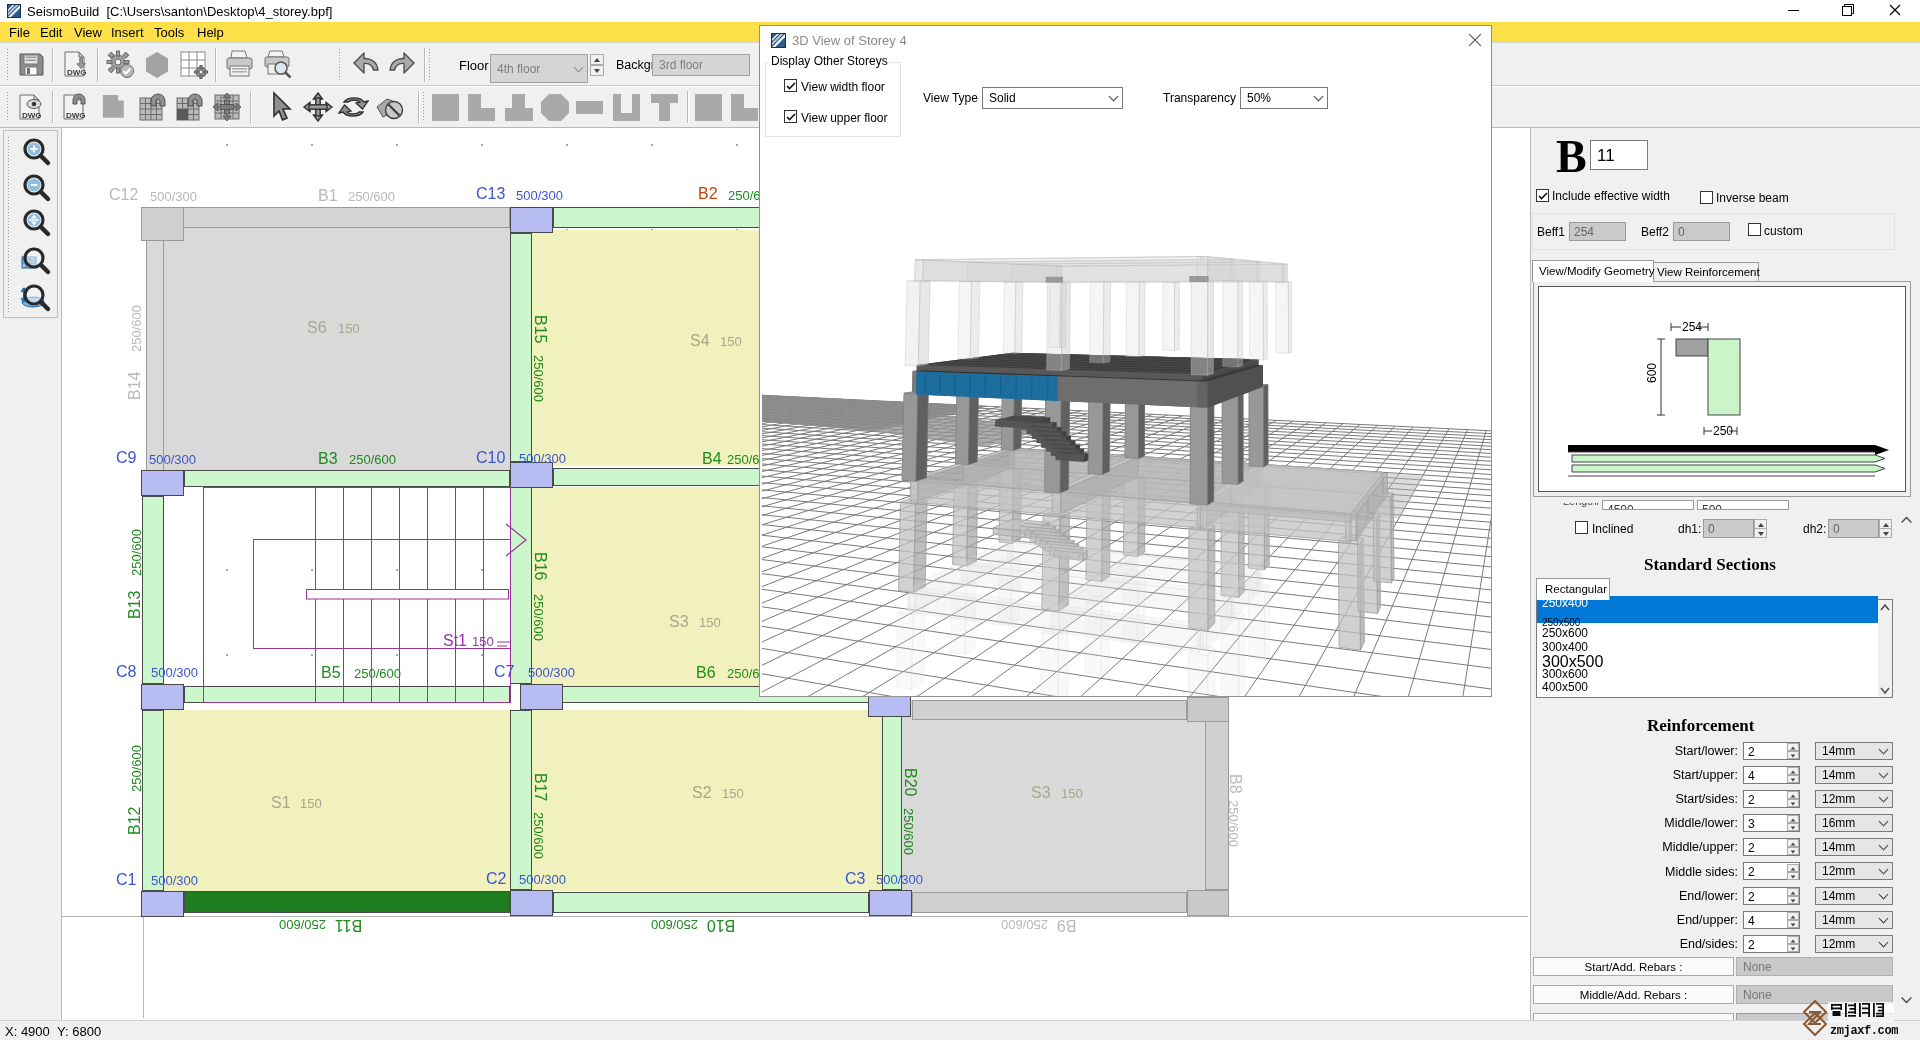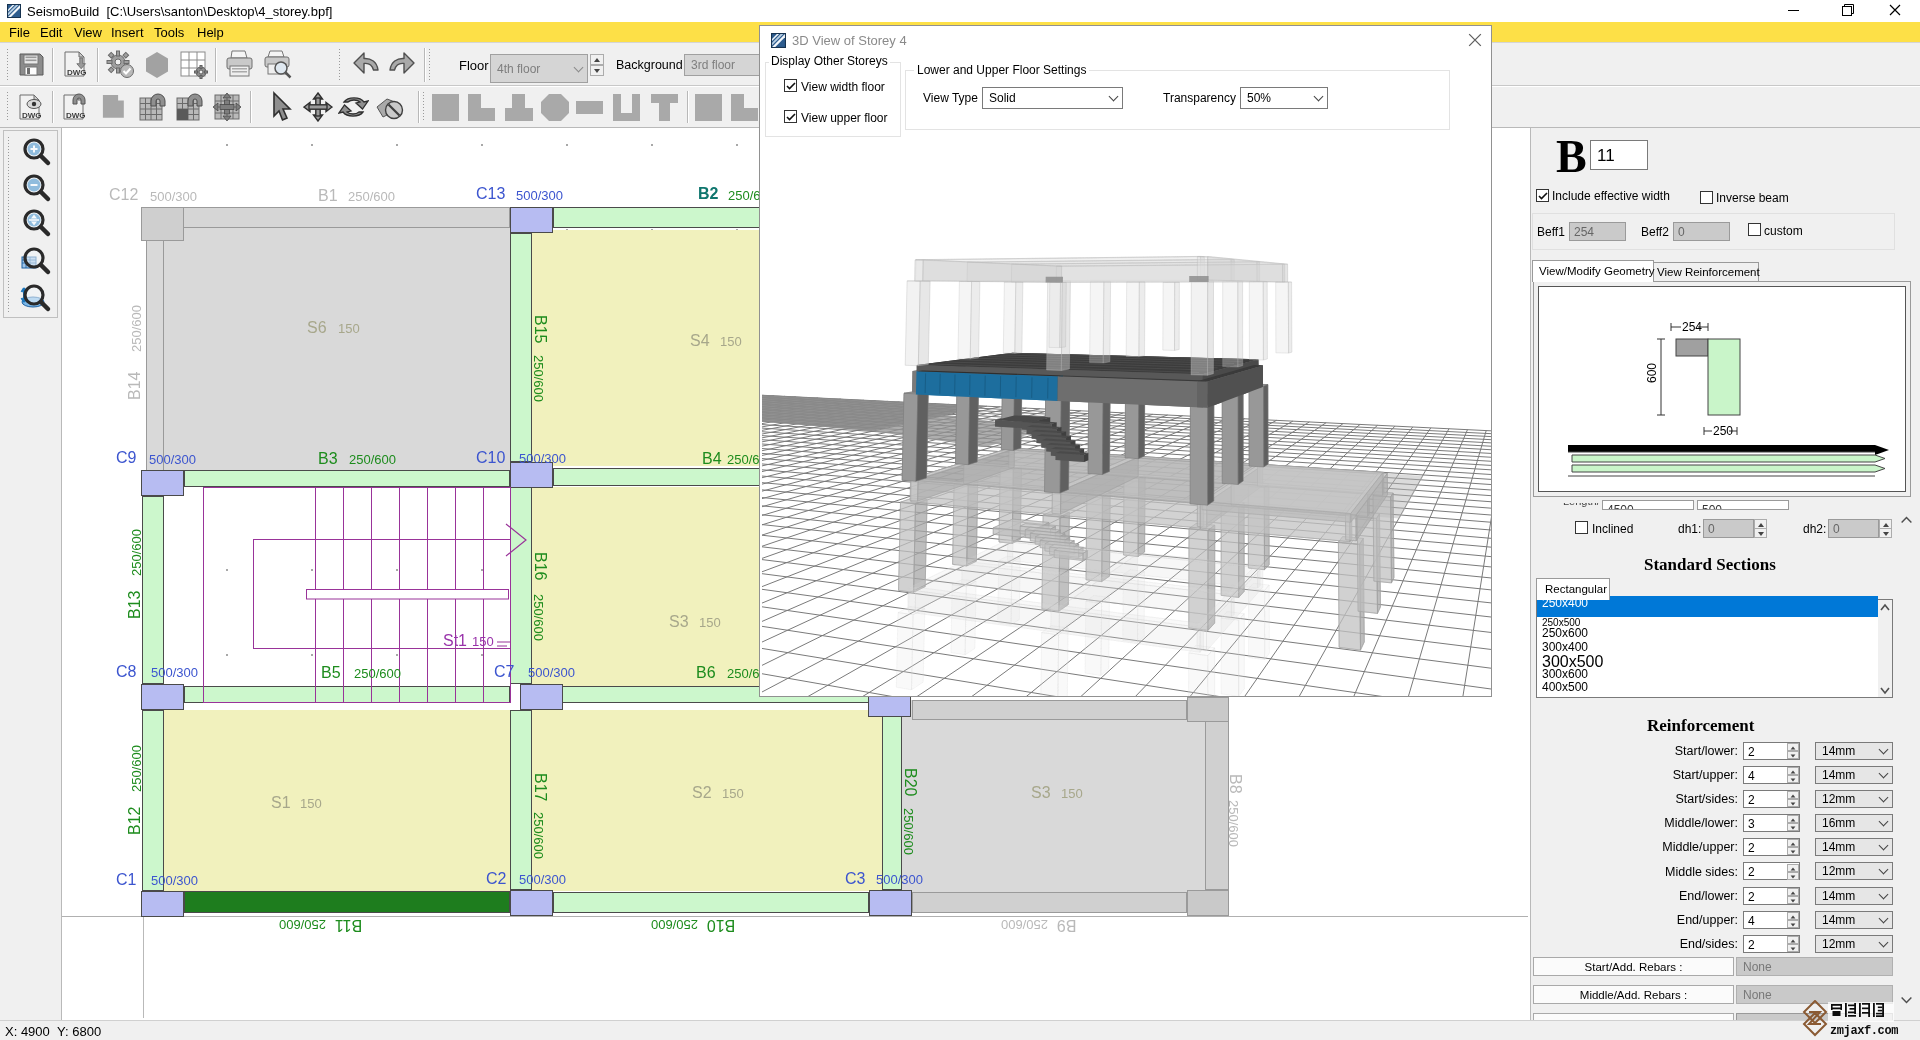--- a/index.html
+++ b/index.html
@@ -133,21 +133,21 @@
       <span class="tx" style="color:#7e7e7e">4th floor</span>
       <span class="chev" style="border-color:#8a8a8a"></span>
     </div>
  <div class="ab spin" style="left:590px;top:11px;width:14px;height:11px">
       <div class="tri-u ab" style="left:3px;top:3px"></div>
     </div>
  <div class="ab spin" style="left:590px;top:22px;width:14px;height:11px">
       <div class="tri-d ab" style="left:3px;top:3px"></div>
     </div>
  <span class="lbl" style="left:616px;top:16px;font-size:12.5px">Background</span>
- <div class="ab dd" style="left:684px;top:11px;width:98px;height:22px;background:#d5d5d5;border-color:#a0a0a0">
+ <div class="ab dd" style="left:652px;top:11px;width:98px;height:22px;background:#d5d5d5;border-color:#a0a0a0">
       <span class="tx" style="color:#7e7e7e">3rd floor</span>
     </div>
 </div>
 
 <div class="ab tb" style="left:0;top:87px;width:1920px;height:41px;border-bottom:1px solid #b9b9b9">
  <div class="ab dots" style="left:6px;top:5px;height:30px"></div>
  <svg class="ab icon" style="left:17px;top:5px" width="29" height="30" viewBox="0 0 29 30">
   <path d="M3 3 h14 l5 5 v19 h-19 z" fill="#f2f2f2" stroke="#6f6f6f"></path>
       <path d="M17 3 l5 5 h-5 z" fill="#c9c9c9" stroke="#6f6f6f"></path>
   <text x="5" y="26" font-size="8" font-weight="bold" fill="#3c3c3c" font-family="Liberation Sans">DWG</text>
@@ -448,21 +448,21 @@
     <path d="M483.5 487.5 V589.5 M483.5 599 V702.5"></path>
     <path d="M506 524 L526 540 L506 556" stroke-width="1.2"></path>
     <path d="M497 642 h14 M497 646 h10" stroke-width="1"></path>
   </svg>
 <span class="lbl" style="left:109px;top:187px;font-size:16px;color:#b9b9b9;font-weight:normal">C12</span>
 <span class="lbl" style="left:150px;top:190px;font-size:13px;color:#b9b9b9;font-weight:normal">500/300</span>
 <span class="lbl" style="left:318px;top:188px;font-size:16px;color:#b9b9b9;font-weight:normal">B1</span>
 <span class="lbl" style="left:348px;top:190px;font-size:13px;color:#b9b9b9;font-weight:normal">250/600</span>
 <span class="lbl" style="left:476px;top:186px;font-size:16px;color:#3c55cf;font-weight:normal">C13</span>
 <span class="lbl" style="left:516px;top:189px;font-size:13px;color:#3c55cf;font-weight:normal">500/300</span>
-<span class="lbl" style="left:698px;top:186px;font-size:16px;color:#0f766e;font-weight:bold">B2</span>
+<span class="lbl" style="left:698px;top:186px;font-size:16px;color:#c2410c;font-weight:normal">B2</span>
 <span class="lbl" style="left:728px;top:189px;font-size:13px;color:#1d8c1d;font-weight:normal">250/600</span>
 <span class="lbl" style="left:116px;top:450px;font-size:16px;color:#3c55cf;font-weight:normal">C9</span>
 <span class="lbl" style="left:149px;top:453px;font-size:13px;color:#3c55cf;font-weight:normal">500/300</span>
 <span class="lbl" style="left:318px;top:451px;font-size:16px;color:#1d8c1d;font-weight:normal">B3</span>
 <span class="lbl" style="left:349px;top:453px;font-size:13px;color:#1d8c1d;font-weight:normal">250/600</span>
 <span class="lbl" style="left:476px;top:450px;font-size:16px;color:#3c55cf;font-weight:normal">C10</span>
 <span class="lbl" style="left:519px;top:452px;font-size:13px;color:#3c55cf;font-weight:normal">500/300</span>
 <span class="lbl" style="left:702px;top:451px;font-size:16px;color:#1d8c1d;font-weight:normal">B4</span>
 <span class="lbl" style="left:727px;top:453px;font-size:13px;color:#1d8c1d;font-weight:normal">250/600</span>
 <span class="lbl" style="left:116px;top:664px;font-size:16px;color:#3c55cf;font-weight:normal">C8</span>
@@ -529,23 +529,20 @@
  <div class="ab cb" style="left:24px;top:53px"></div>
  <svg class="ab" style="left:26px;top:56px" width="10" height="8" viewBox="0 0 10 8">
       <path d="M1 4 L3.5 6.5 L9 1" stroke="#111" stroke-width="1.6" fill="none"></path>
     </svg>
  <span class="lbl" style="left:41px;top:55px;font-size:12px">View width floor</span>
  <div class="ab cb" style="left:24px;top:84px"></div>
  <svg class="ab" style="left:26px;top:87px" width="10" height="8" viewBox="0 0 10 8">
       <path d="M1 4 L3.5 6.5 L9 1" stroke="#111" stroke-width="1.6" fill="none"></path>
     </svg>
  <span class="lbl" style="left:41px;top:86px;font-size:12px">View upper floor</span>
- <div class="gb" style="left:145px;top:44px;width:545px;height:60px;border-color:#e3e3e3">
-      <span>Lower and Upper Floor Settings</span>
-    </div>
  <span class="lbl" style="left:163px;top:66px;font-size:12px">View Type</span>
  <div class="ab dd" style="left:222px;top:61px;width:141px;height:22px">
       <span class="tx">Solid</span>
       <span class="chev"></span>
     </div>
  <span class="lbl" style="left:403px;top:66px;font-size:12px">Transparency</span>
  <div class="ab dd" style="left:480px;top:61px;width:88px;height:22px">
       <span class="tx">50%</span>
       <span class="chev"></span>
     </div>
@@ -1299,21 +1296,21 @@
     <path d="M2 9 L8 3 L14 9" stroke="#4f4f4f" stroke-width="1.8" fill="none"></path>
   </svg>
 <svg class="ab" style="left:1900px;top:995px" width="13" height="10" viewBox="0 0 16 12">
     <path d="M2 3 L8 9 L14 3" stroke="#4f4f4f" stroke-width="1.8" fill="none"></path>
   </svg>
 <span class="lbl" style="left:1644px;top:556px;font-size:17px;font-weight:bold;font-family:'Liberation Serif',serif">Standard Sections</span>
 <div class="ab" style="left:1536px;top:578px;width:74px;height:22px;background:#fff;border:1px solid #9a9a9a;border-bottom:none;z-index:3">
     <span class="lbl" style="left:8px;top:5px;font-size:11.5px">Rectangular</span>
   </div>
 <div class="ab" style="left:1536px;top:599px;width:357px;height:99px;background:#fff;border:1px solid #7a7a7a"></div>
-<div class="ab" style="left:1537px;top:596px;width:341px;height:21px;background:#0078d7">
+<div class="ab" style="left:1537px;top:596px;width:341px;height:27px;background:#0078d7">
     <span class="lbl" style="left:5px;top:1px;font-size:12px;color:#fff">250x400</span>
   </div>
 <span class="lbl" style="left:1542px;top:618px;font-size:10px">250x500</span>
 <span class="lbl" style="left:1542px;top:627px;font-size:12px">250x600</span>
 <span class="lbl" style="left:1542px;top:641px;font-size:12px">300x400</span>
 <span class="lbl" style="left:1542px;top:654px;font-size:16px">300x500</span>
 <span class="lbl" style="left:1542px;top:668px;font-size:12px">300x600</span>
 <span class="lbl" style="left:1542px;top:681px;font-size:12px">400x500</span>
 <div class="ab" style="left:1878px;top:600px;width:14px;height:97px;background:#f0f0f0"></div>
 <svg class="ab" style="left:1878px;top:601px" width="14" height="14" viewBox="0 0 14 14">

